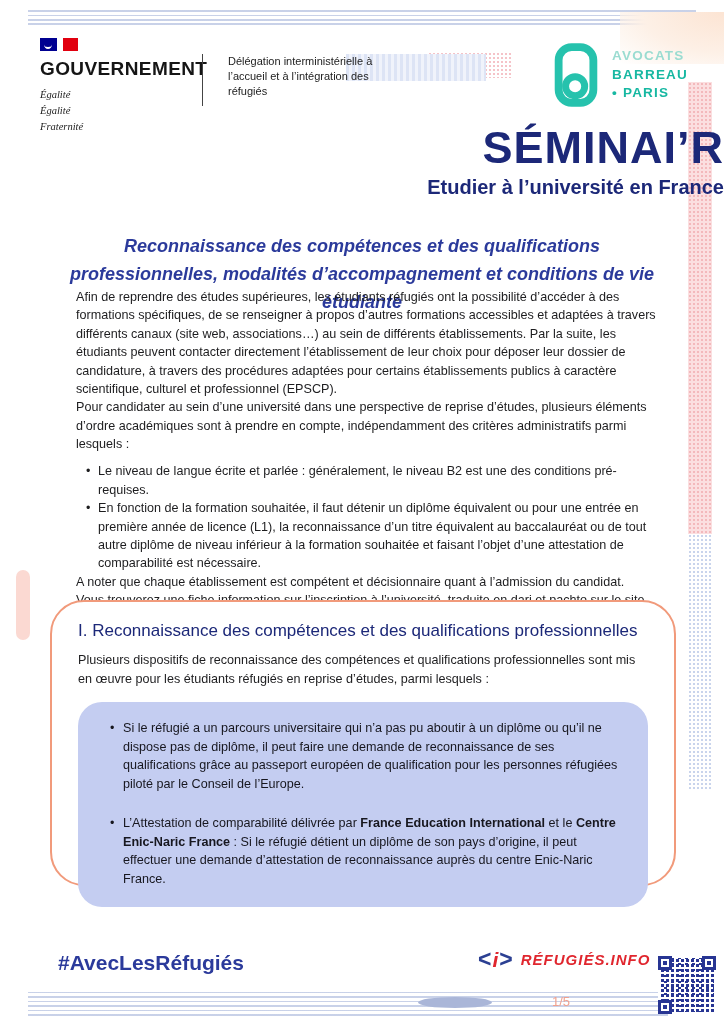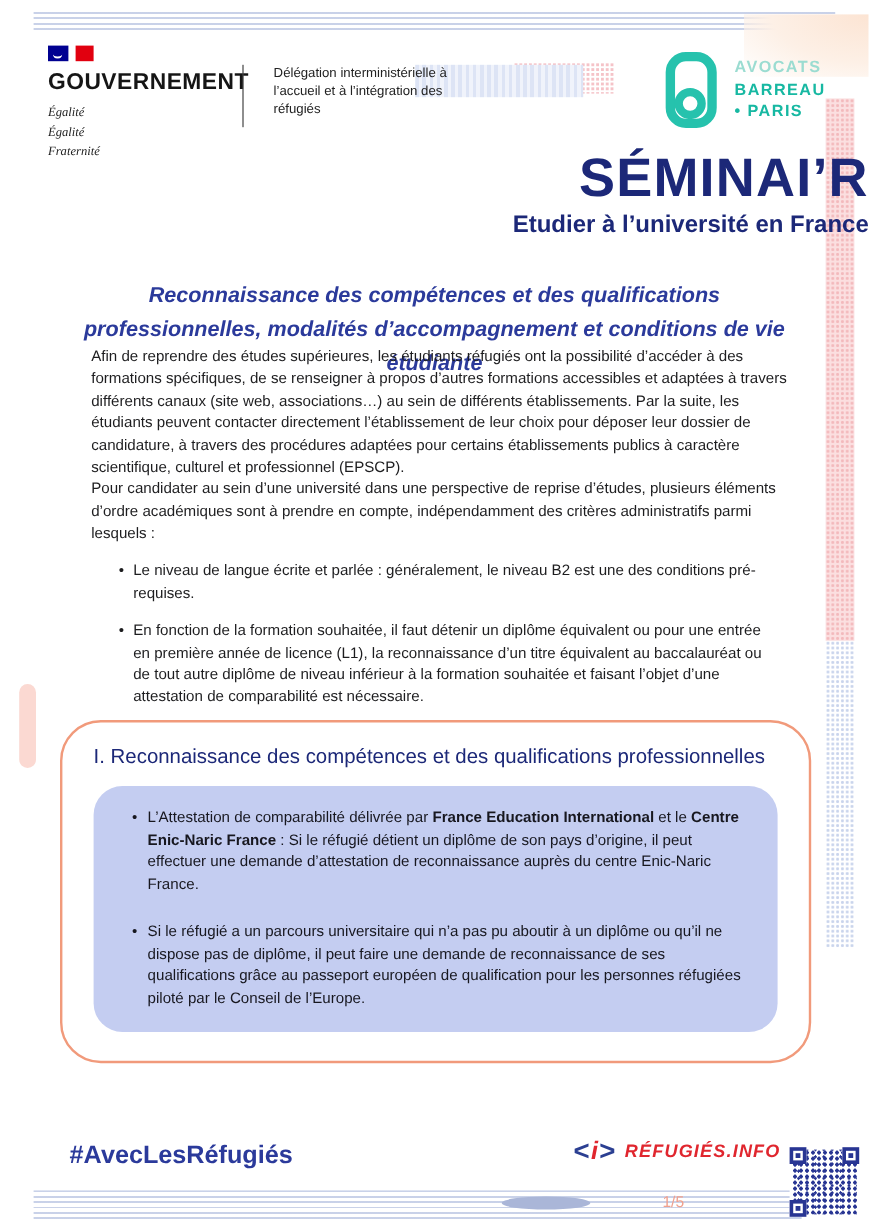--- a/index.html
+++ b/index.html
@@ -53,21 +53,21 @@
 
   .tagline{position:absolute;top:233px;left:58px;right:58px;text-align:center;
     font-size:18px;font-weight:bold;font-style:italic;color:#2b3a9b;line-height:1.55;}
 
   
   .content{position:absolute;top:288px;left:76px;width:586px;font-size:12.6px;line-height:1.46;}
   .content p{margin:0;}
   .warnline{text-align:center;margin:11px 0 12px;font-weight:bold;color:#e8252b;font-size:12.8px;}
   .warnline .wicon{color:#f0b01c;margin-right:5px;font-weight:normal;}
   .blist{margin:9px 0 0;padding:0 0 0 10px;list-style:none;}
-  .blist li{position:relative;padding-left:12px;margin:13px;}
+  .blist li{position:relative;padding-left:12px;margin:0;}
   .blist li::before{content:"•";position:absolute;left:0;top:0;}
   .note{margin-top:1px;}
   .infoline{margin-top:18px;}
   .infoline a{color:#1d1d1f;text-decoration:underline;}
 
   
   .secbox{position:absolute;top:600px;left:50px;width:626px;height:286px;box-sizing:border-box;
     border:2px solid #f19a7b;border-radius:34px;background:#fff;padding:17px 26px 0;z-index:1;}
   .secbox h3{margin:2px 0 10px;font-size:17px;font-weight:normal;color:#1c2878;}
   .secbox .sintro{font-size:12.6px;line-height:1.47;}
@@ -162,26 +162,27 @@
       <li><span>En fonction de la formation souhaitée, il faut détenir un diplôme équivalent ou pour une entrée en première année de licence (L1), la reconnaissance d’un titre équivalent au baccalauréat ou de tout autre diplôme de niveau inférieur à la formation souhaitée et faisant l’objet d’une attestation de comparabilité est nécessaire.</span></li>
     </ul>
     <p class="note">A noter que chaque établissement est compétent et décisionnaire quant à l’admission du candidat.</p>
     <p class="infoline">
       <span>Vous trouverez une fiche information sur l’inscription à l’université, traduite en dari et pachto sur le site </span><a href="#">réfugiés.info</a><span> :</span>
     </p>
   </div>
 
   <div class="secbox">
     <h3>I. Reconnaissance des compétences et des qualifications professionnelles</h3>
+    <div class="sintro">Plusieurs dispositifs de reconnaissance des compétences et qualifications professionnelles sont mis en œuvre pour les étudiants réfugiés en reprise d’études, parmi lesquels :</div>
     <div class="lavbox">
       <ul>
+        <li><span>Si le réfugié a un parcours universitaire qui n’a pas pu aboutir à un diplôme ou qu’il ne dispose pas de diplôme, il peut faire une demande de reconnaissance de ses qualifications grâce au passeport européen de qualification pour les personnes réfugiées piloté par le Conseil de l’Europe.</span></li>
         <li>
           <span>L’Attestation de comparabilité délivrée par </span><b>France Education International</b><span> et le </span><b>Centre Enic-Naric France</b><span> : Si le réfugié détient un diplôme de son pays d’origine, il peut effectuer une demande d’attestation de reconnaissance auprès du centre Enic-Naric France.</span>
         </li>
-        <li><span>Si le réfugié a un parcours universitaire qui n’a pas pu aboutir à un diplôme ou qu’il ne dispose pas de diplôme, il peut faire une demande de reconnaissance de ses qualifications grâce au passeport européen de qualification pour les personnes réfugiées piloté par le Conseil de l’Europe.</span></li>
       </ul>
     </div>
   </div>
 
   <div class="hashtag">#AvecLesRéfugiés</div>
 
   <div class="rlogo">
     <span class="br">&lt;</span>
     <span class="ri">i</span>
     <span class="br">&gt;</span>

